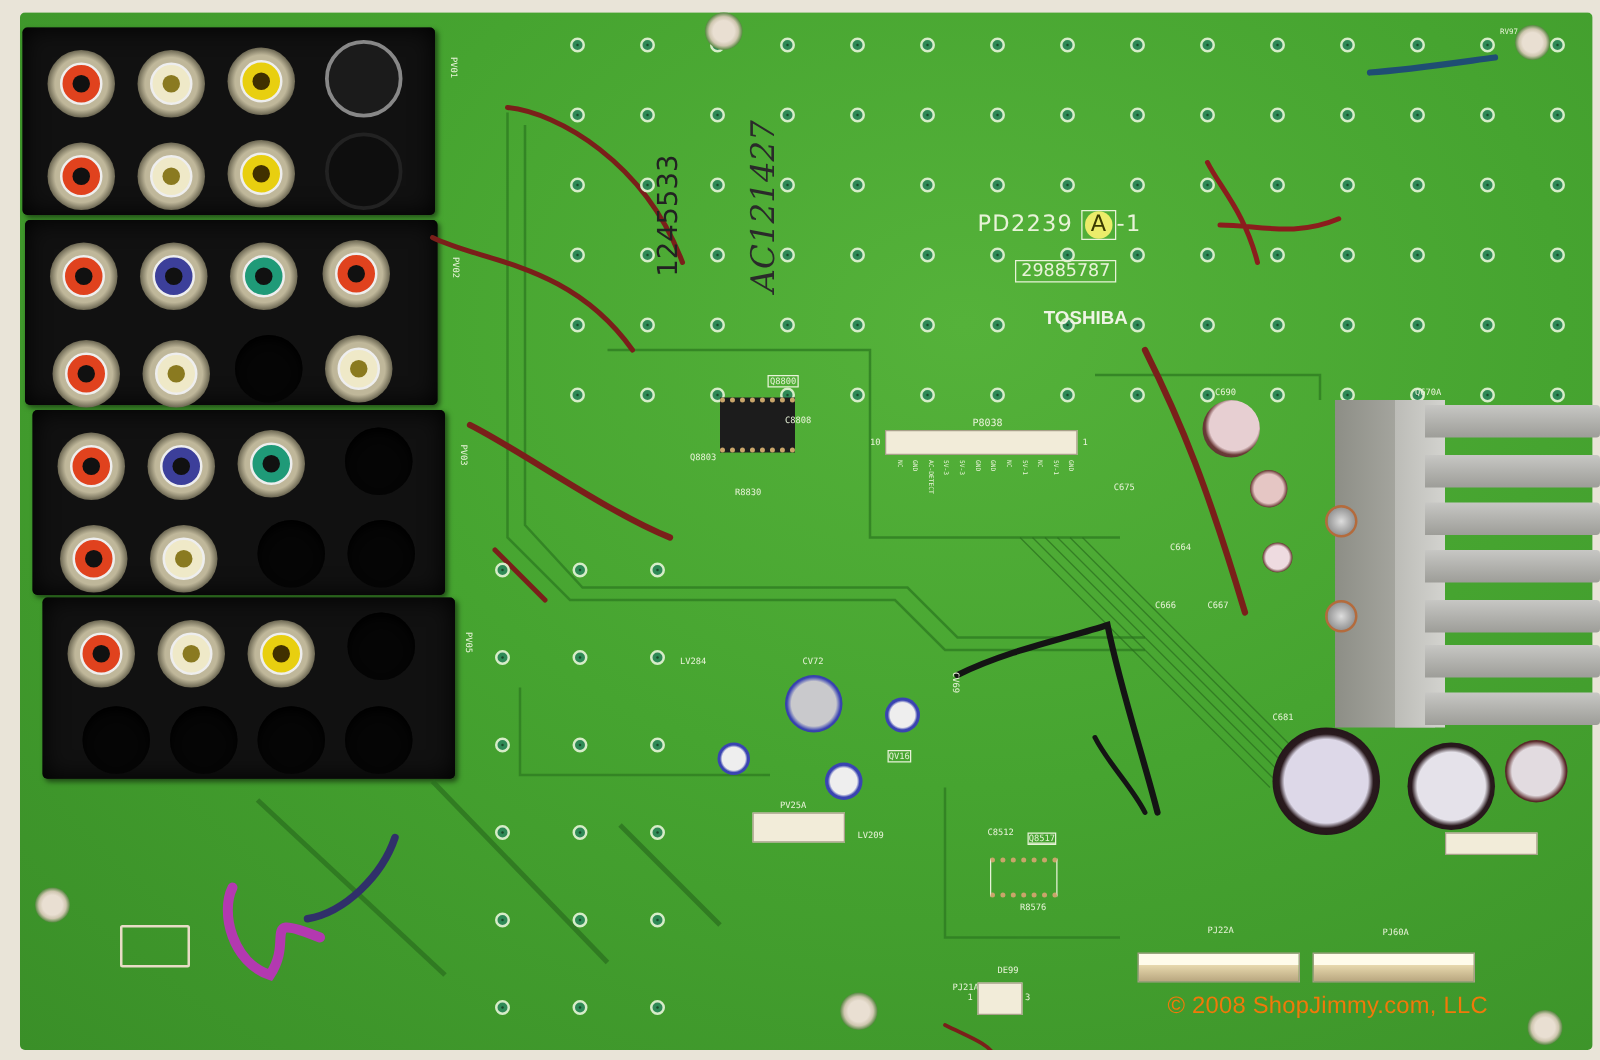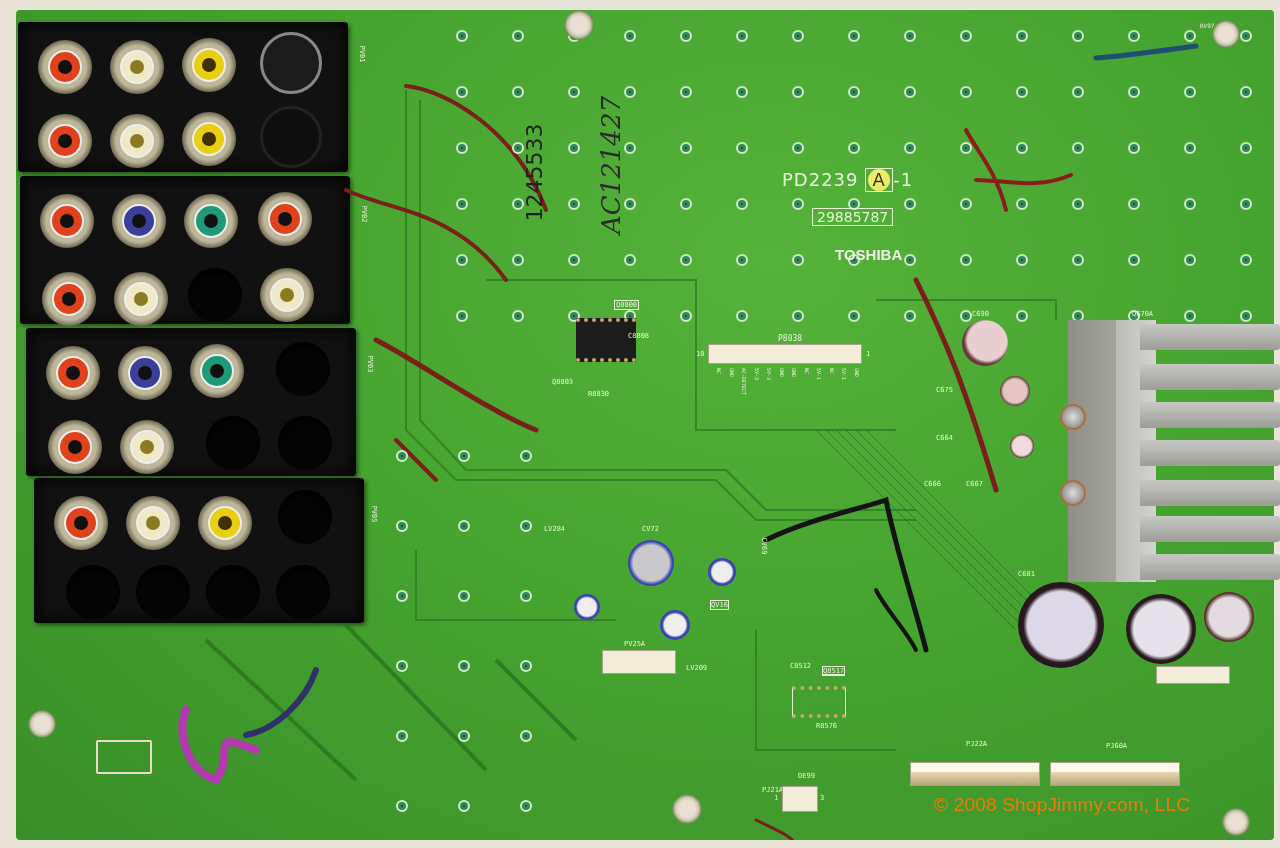--- a/index.html
+++ b/index.html
@@ -289,21 +289,21 @@
   <div class="silk" style="left:796px;top:198px;font-size:14px;border:1px solid #e8f3d8;padding:0 4px;font-family:'DejaVu Sans',sans-serif;">29885787</div>
   <div class="silk" style="left:819px;top:236px;font-size:15px;font-weight:bold;font-family:'Liberation Sans',sans-serif;color:#eef4e4;">TOSHIBA</div>
 
   <div class="silk" style="left:470px;top:150px;font-size:22px;color:#222;transform:rotate(-90deg);font-family:'DejaVu Sans',sans-serif;">1245533</div>
   <div class="silk" style="left:526px;top:140px;font-size:26px;color:#2a2a2a;transform:rotate(-90deg);font-family:'DejaVu Serif',serif;font-style:italic;">AC121427</div>
 
   <div style="position:absolute;left:560px;top:308px;width:60px;height:36px;background:#1c1c1c;border-top:4px dotted #c9a56a;border-bottom:4px dotted #c9a56a;"></div>
   <div class="silk" style="left:598px;top:290px;font-size:7px;border:1px solid #e8f3d8;padding:0 1px;">Q8800</div>
   <div class="silk" style="left:612px;top:322px;font-size:7px;">C8808</div>
   <div class="silk" style="left:572px;top:380px;font-size:7px;">R8830</div>
-  <div class="silk" style="left:536px;top:352px;font-size:7px;margin-top:16px;">Q8803</div>
+  <div class="silk" style="left:536px;top:352px;font-size:7px;">Q8803</div>
 
   <div class="silk" style="left:762px;top:324px;font-size:8px;">P8038</div>
   <div class="conn" style="left:692px;top:334px;width:152px;height:18px;"></div>
   <div class="silk" style="left:680px;top:340px;font-size:7px;">10</div>
   <div class="silk" style="left:850px;top:340px;font-size:7px;">1</div>
   <div id="p8038pins" style="position:absolute;left:700px;top:358px;width:150px;height:40px;">
       <div class="silk" style="left: 0px; top: 0px; font-size: 5px; writing-mode: vertical-rl;">NC</div>
       <div class="silk" style="left: 12.5px; top: 0px; font-size: 5px; writing-mode: vertical-rl;">GND</div>
       <div class="silk" style="left: 25px; top: 0px; font-size: 5px; writing-mode: vertical-rl;">AC-DETECT</div>
       <div class="silk" style="left: 37.5px; top: 0px; font-size: 5px; writing-mode: vertical-rl;">5V-3</div>
@@ -329,21 +329,21 @@
     <div class="fin" style="top:196px;width:140px;"></div>
     <div class="fin" style="top:234px;width:140px;"></div>
     <div style="position:absolute;left:-8px;top:84px;width:22px;height:22px;border-radius:50%;background:radial-gradient(#ddd,#777);border:2px solid #b46b3c;"></div>
     <div style="position:absolute;left:-8px;top:160px;width:22px;height:22px;border-radius:50%;background:radial-gradient(#ddd,#777);border:2px solid #b46b3c;"></div>
   </div>
 
   <div class="cap" style="left:946px;top:310px;width:46px;height:46px;background:radial-gradient(circle at 55% 45%,#e7cfd2 0 55%,#6b3a38 65%,#3b2f22 100%);"></div>
   <div class="silk" style="left:956px;top:300px;font-size:7px;">C690</div>
   <div class="cap" style="left:984px;top:366px;width:30px;height:30px;background:radial-gradient(#e5c6c4 0 55%,#6a3a36 70%);"></div>
   <div class="cap" style="left:994px;top:424px;width:24px;height:24px;background:radial-gradient(#eedbe0 0 55%,#6a3a36 70%);"></div>
-  <div class="silk" style="left:920px;top:376px;font-size:7px;">C675</div>
+  <div class="silk" style="left:875px;top:376px;font-size:7px;">C675</div>
   <div class="silk" style="left:920px;top:424px;font-size:7px;">C664</div>
   <div class="silk" style="left:908px;top:470px;font-size:7px;">C666</div>
   <div class="silk" style="left:950px;top:470px;font-size:7px;">C667</div>
   <div class="cap" style="left:1002px;top:572px;width:86px;height:86px;background:radial-gradient(circle,#ddd8e8 0 55%,#2a1a1e 62%,#120c0e 100%);"></div>
   <div class="cap" style="left:1110px;top:584px;width:70px;height:70px;background:radial-gradient(circle,#e5e2ea 0 55%,#2a1a1e 64%,#120c0e 100%);"></div>
   <div class="cap" style="left:1188px;top:582px;width:50px;height:50px;background:radial-gradient(circle,#e2dbe0 0 55%,#5a2a2a 68%,#2a1414 100%);"></div>
   <div class="silk" style="left:1002px;top:560px;font-size:7px;">C681</div>
   <div class="conn" style="left:1140px;top:656px;width:72px;height:16px;"></div>
 
   <div class="cap" style="left:612px;top:530px;width:46px;height:46px;background:radial-gradient(circle,#c9c9cc 0 55%,#3a44b2 66%,#1d2370 100%);"></div>

